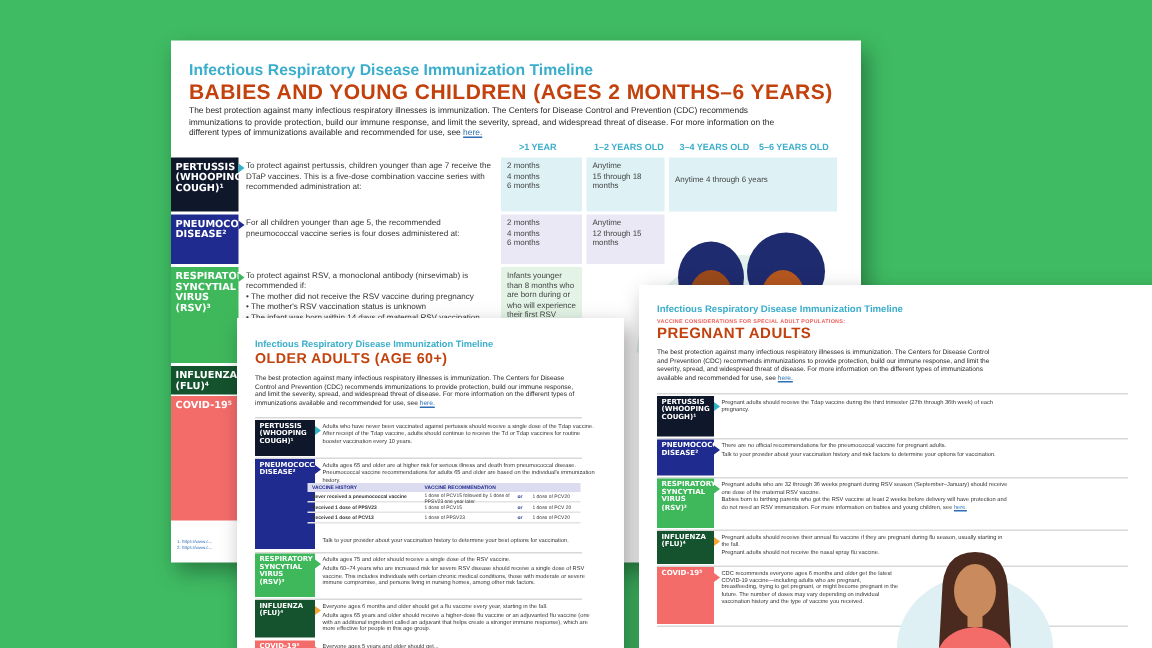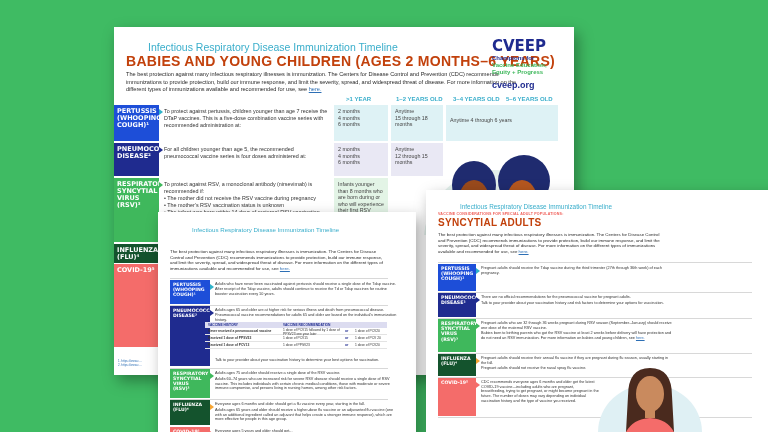--- a/index.html
+++ b/index.html
@@ -1,33 +1,33 @@
 <!DOCTYPE html>
 <html><head>
 <meta charset="utf-8">
 <style>
   * { box-sizing: border-box; margin: 0; padding: 0; }
   html, body { width: 768px; height: 432px; overflow: hidden; }
   body { background: #3fbb63; font-family: "Liberation Sans", sans-serif; position: relative; }
 
   .page { position: absolute; background: #ffffff; box-shadow: 4px 6px 14px rgba(0,0,0,0.35); overflow: hidden; }
-  .doc-kicker { color: #3aaecb; font-weight: normal; margin-left: 22px; }
+  .doc-kicker { color: #3aaecb; font-weight: bold; }
   .doc-title { color: #c2410c; font-weight: bold; letter-spacing: 0.3px; }
   .intro { color: #2a2a2a; }
   .intro a { color: #2d6fb5; text-decoration: underline; }
 
   .row { position: absolute; left: 0; right: 0; }
   .label { position: absolute; left: 0; top: 0; bottom: 0; color: #fff; font-family: "DejaVu Sans", sans-serif; font-weight: bold; text-transform: uppercase; line-height: 1.1; }
   .label::after { content: ""; position: absolute; right: -4px; top: 4px; border-left: 4px solid; border-left-color: inherit; border-top: 3px solid transparent; border-bottom: 3px solid transparent; }
   .desc { position: absolute; color: #333; }
   .desc ul { list-style: none; }
   .desc li::before { content: "• "; }
   .sep { position: absolute; left: 0; right: 0; height: 1px; background: #d8d8d8; }
 
-  .c-pert { background: #1d4ed8; border-left-color: #2fb3c9; }
+  .c-pert { background: #0f172a; border-left-color: #2fb3c9; }
   .c-pneu { background: #1f2b8f; border-left-color: #1f2b8f; }
   .c-rsv { background: #3fb85c; border-left-color: #3fb85c; }
   .c-flu { background: #14532d; border-left-color: #f6a533; }
   .c-cov { background: #f46c6a; border-left-color: #f46c6a; }
 
   
   #p1 { left: 114px; top: 27px; width: 460px; height: 348px; }
   #p1 .doc-kicker { position: absolute; left: 12px; top: 14px; font-size: 10.5px; }
   #p1 .doc-title { position: absolute; left: 12px; top: 26px; font-size: 14px; }
   #p1 .intro { position: absolute; left: 12px; top: 44px; width: 400px; font-size: 5.6px; line-height: 7.6px; }
@@ -72,27 +72,20 @@
 </head>
 <body>
 
 <div class="page" id="p1">
   <div class="doc-kicker">Infectious Respiratory Disease Immunization Timeline</div>
   <div class="doc-title">BABIES AND YOUNG CHILDREN (AGES 2 MONTHS–6 YEARS)</div>
   <div class="intro">
     <span>The best protection against many infectious respiratory illnesses is immunization. The Centers for Disease Control and Prevention (CDC) recommends immunizations to provide protection, build our immune response, and limit the severity, spread, and widespread threat of disease. For more information on the different types of immunizations available and recommended for use, see</span>
     <a>here.</a>
   </div>
-  <div class="logo">
-    <div class="brand">CVEEP</div>
-    <div class="tag1">Champions for</div>
-    <div class="tag2">Vaccine Education,</div>
-    <div class="tag2">Equity + Progress</div>
-    <div class="url">cveep.org</div>
-  </div>
 
   <div class="age-head" style="left:232px">&gt;1 YEAR</div>
   <div class="age-head" style="left:282px">1–2 YEARS OLD</div>
   <div class="age-head" style="left:339px">3–4 YEARS OLD</div>
   <div class="age-head" style="left:392px">5–6 YEARS OLD</div>
 
   <div class="row" style="top:78px;height:36px">
     <div class="label c-pert">PERTUSSIS (WHOOPING COUGH)¹</div>
     <div class="desc">To protect against pertussis, children younger than age 7 receive the DTaP vaccines. This is a five-dose combination vaccine series with recommended administration at:</div>
     <div class="cell blue" style="left:220px;top:0;width:54px;height:36px">
@@ -155,20 +148,21 @@
     <ellipse cx="60" cy="55" rx="15" ry="20" fill="#9a4a1c"></ellipse>
     <ellipse cx="110" cy="36" rx="26" ry="26" fill="#1f2b6f"></ellipse>
     <ellipse cx="108" cy="55" rx="15" ry="20" fill="#b5571f"></ellipse>
     <ellipse cx="84" cy="75" rx="10" ry="10" fill="#c06328"></ellipse>
     <rect x="40" y="72" width="90" height="20" fill="#fff"></rect>
   </svg>
 </div>
 
 <div class="page" id="p2">
   <div class="doc-kicker">Infectious Respiratory Disease Immunization Timeline</div>
+  <div class="doc-title">OLDER ADULTS (AGE 60+)</div>
   <div class="intro">
     <span>The best protection against many infectious respiratory illnesses is immunization. The Centers for Disease Control and Prevention (CDC) recommends immunizations to provide protection, build our immune response, and limit the severity, spread, and widespread threat of disease. For more information on the different types of immunizations available and recommended for use, see</span>
     <a>here.</a>
   </div>
   <div class="sep" style="top:66px;left:12px;right:28px"></div>
 
   <div class="row" style="top:68px;height:24px;left:12px">
     <div class="label c-pert">PERTUSSIS (WHOOPING COUGH)¹</div>
     <div class="desc">Adults who have never been vaccinated against pertussis should receive a single dose of the Tdap vaccine. After receipt of the Tdap vaccine, adults should continue to receive the Td or Tdap vaccines for routine booster vaccination every 10 years.</div>
   </div>
@@ -223,21 +217,21 @@
   </div>
   <div class="row" style="top:215px;height:20px;left:12px">
     <div class="label c-cov">COVID-19⁵</div>
     <div class="desc">Everyone ages 5 years and older should get...</div>
   </div>
 </div>
 
 <div class="page" id="p3">
   <div class="doc-kicker">Infectious Respiratory Disease Immunization Timeline</div>
   <div class="sub">VACCINE CONSIDERATIONS FOR SPECIAL ADULT POPULATIONS:</div>
-  <div class="doc-title">SYNCYTIAL ADULTS</div>
+  <div class="doc-title">PREGNANT ADULTS</div>
   <div class="intro">
     <span>The best protection against many infectious respiratory illnesses is immunization. The Centers for Disease Control and Prevention (CDC) recommends immunizations to provide protection, build our immune response, and limit the severity, spread, and widespread threat of disease. For more information on the different types of immunizations available and recommended for use, see</span>
     <a>here.</a>
   </div>
   <div class="sep" style="top:72px;left:12px;right:30px"></div>
 
   <div class="row" style="top:74px;height:27px;left:12px">
     <div class="label c-pert">PERTUSSIS (WHOOPING COUGH)¹</div>
     <div class="desc">Pregnant adults should receive the Tdap vaccine during the third trimester (27th through 36th week) of each pregnancy.</div>
   </div>

